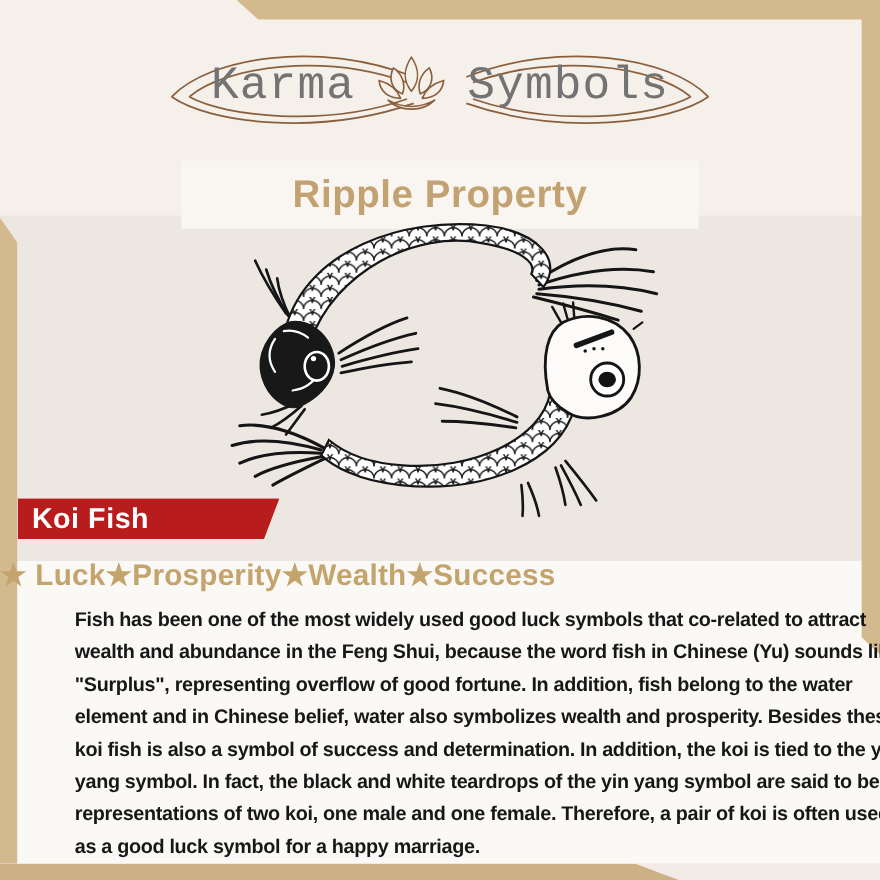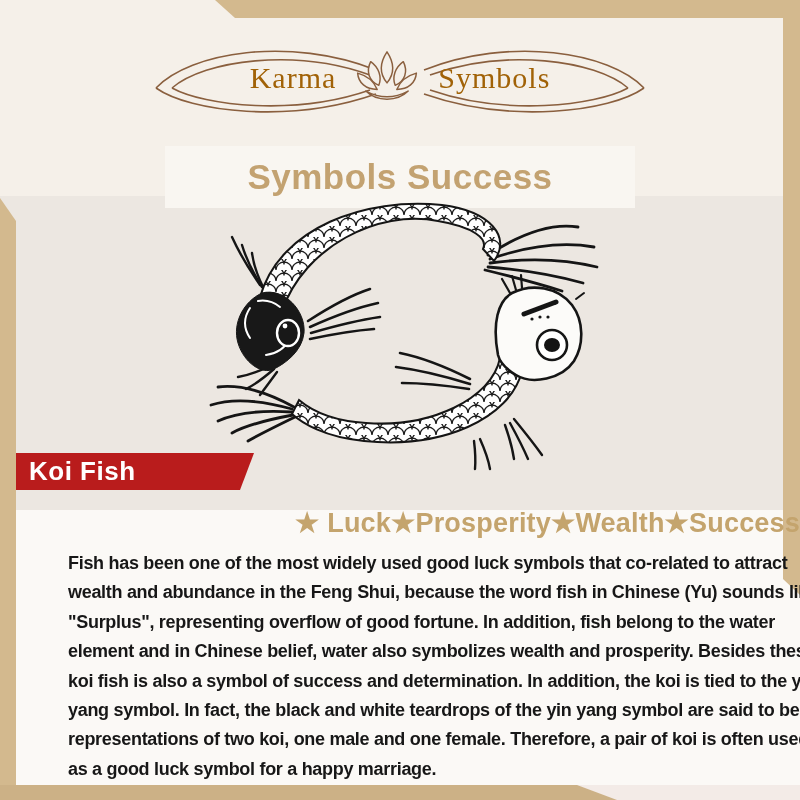--- a/index.html
+++ b/index.html
@@ -19,34 +19,34 @@
     clip-path:polygon(0 0,100% 0,100% 100%,0 calc(100% - 16px));}
   .frame-left{position:absolute;left:0;top:198px;width:16px;height:602px;background:#d3b98e;
     clip-path:polygon(0 0,100% 23px,100% 100%,0 100%);}
   .frame-bottom{position:absolute;left:0;top:785px;width:800px;height:15px;background:#f3ebe7;}
   .frame-bottom-tan{position:absolute;left:0;top:0;width:640px;height:15px;background:#ccb186;
     clip-path:polygon(0 0,577px 0,617px 100%,0 100%);}
   
   .logo-wrap{position:absolute;left:120px;top:28px;width:560px;height:100px;}
   .logo-swirl{position:absolute;left:0;top:0;}
   .logo-row{position:absolute;left:0;top:0;width:560px;height:100px;display:flex;align-items:center;justify-content:center;gap:18px;}
-  .logo-text{font-family:Liberation Serif, serif;font-size:30px;color:#a16207;letter-spacing:1px;}
+  .logo-text{font-family:Liberation Mono, monospace;font-size:42px;color:#737373;letter-spacing:1px;}
   
   .heading-box{position:absolute;left:165px;top:146px;width:470px;height:62px;background:#f9f6f1;
     display:flex;align-items:center;justify-content:center;}
   .heading-title{font-size:35px;font-weight:bold;color:#c3a271;letter-spacing:.5px;}
   
   .koi-art{position:absolute;left:180px;top:193px;width:440px;height:286px;}
   
   .section-banner{position:absolute;left:16px;top:453px;width:238px;height:37px;background:#b91c1c;
     clip-path:polygon(0 0,100% 0,calc(100% - 14px) 100%,0 100%);
     display:flex;align-items:center;}
   .section-banner span{font-size:26px;font-weight:bold;color:#ffffff;padding-left:13px;letter-spacing:.5px;}
   
-  .benefits{position:absolute;left:0;top:507px;width:800px;text-align:right;
+  .benefits{position:absolute;left:0;top:507px;width:800px;text-align:left;
     font-size:27px;font-weight:bold;color:#c4a46d;letter-spacing:.2px;}
   
   .body-par{position:absolute;left:22px;top:549px;width:762px;
     font-size:18px;line-height:29.4px;font-weight:bold;color:#171717;
     letter-spacing:-0.3px;text-align:left;margin-left:46px;}
 </style>
 </head>
 <body>
 
 <div class="canvas">
@@ -85,21 +85,21 @@
           <path d="M4,32 C5,44 14,52 28,52 C24,42 15,35 4,32 Z"></path>
           <path d="M76,32 C75,44 66,52 52,52 C56,42 65,35 76,32 Z"></path>
           <path d="M14,54 Q40,68 66,54 Q56,64 40,64 Q24,64 14,54 Z"></path>
         </g>
       </svg>
       <span class="logo-text">Symbols</span>
     </div>
   </div>
 
   <div class="heading-box">
-    <span class="heading-title">Symbols Success</span>
+    <span class="heading-title">Ripple Property</span>
   </div>
 
   <svg class="koi-art" width="440" height="286" viewBox="0 0 440 286">
     <defs>
       <pattern id="sc" width="16" height="11" patternUnits="userSpaceOnUse">
         <rect width="16" height="11" fill="#ffffff"></rect>
         <path d="M0,11 a8,8 0 0 1 16,0" stroke="#1b1b1b" fill="none" stroke-width="1.3"></path>
         <path d="M-8,5.5 a8,8 0 0 1 16,0 M8,5.5 a8,8 0 0 1 16,0" stroke="#1b1b1b" fill="none" stroke-width="1.3"></path>
       </pattern>
     </defs>

